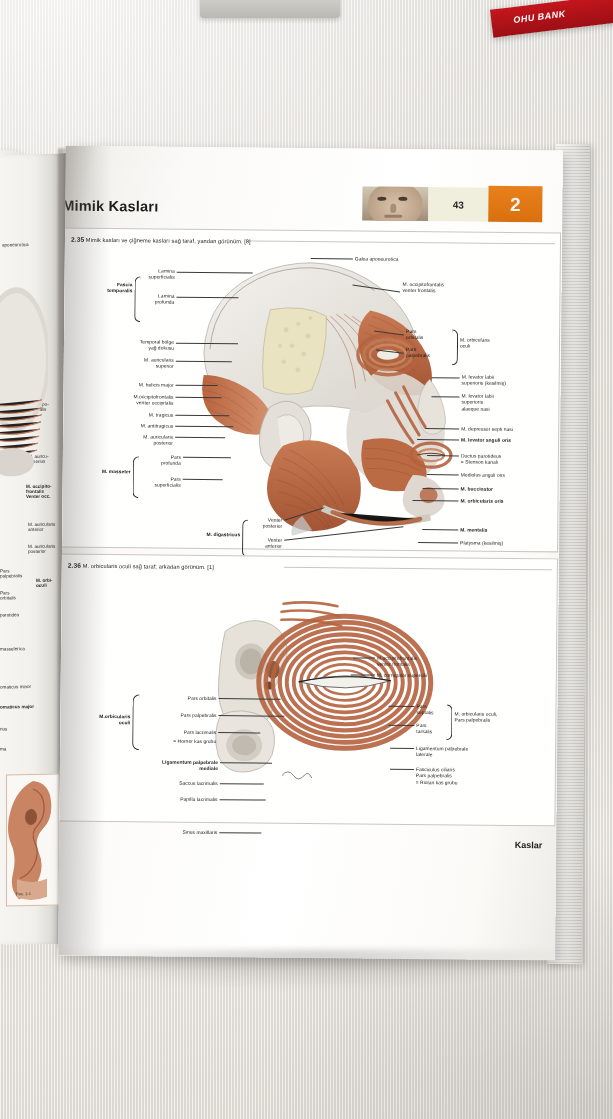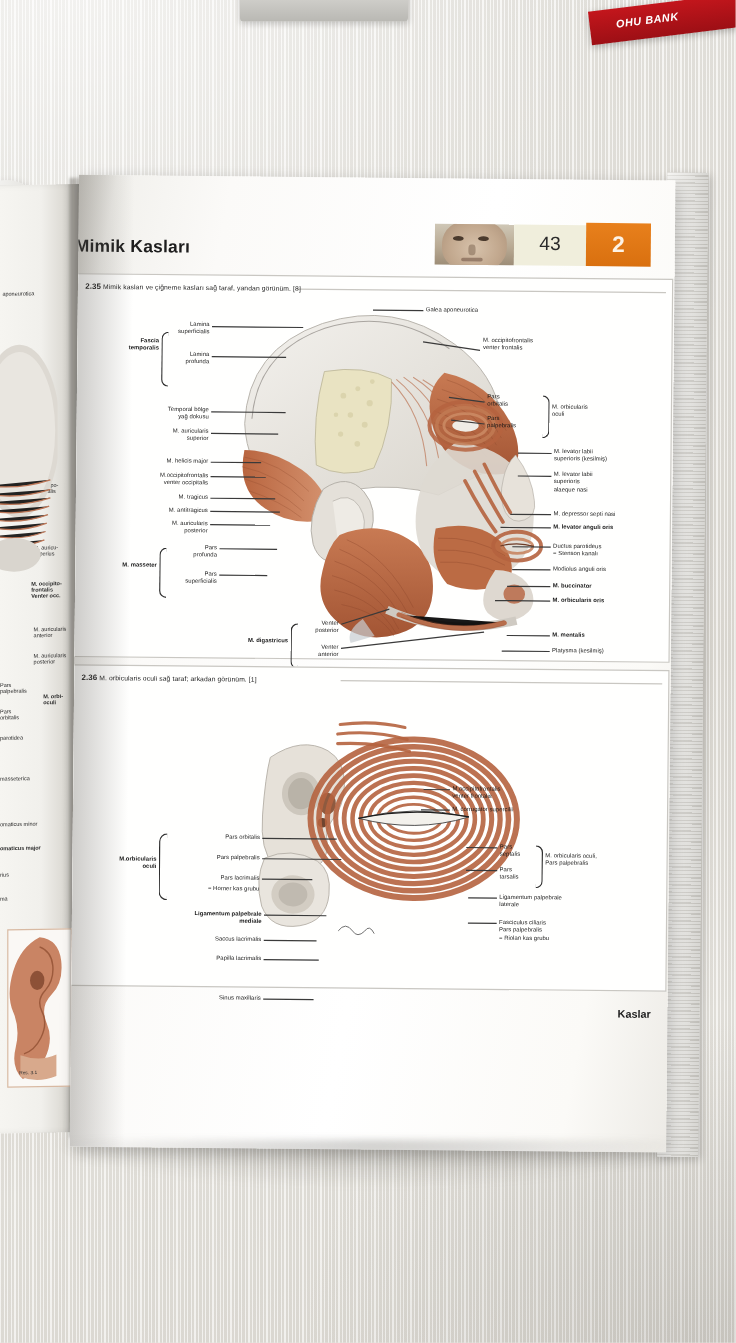--- a/index.html
+++ b/index.html
@@ -102,21 +102,21 @@
   #chapter-thumb .eye{position:absolute;width:9px;height:4px;border-radius:50%;background:#4a3a2d;top:10px;}
   #chapter-thumb .eye.l{left:15px}
   #chapter-thumb .eye.r{left:36px}
   #chapter-thumb .nose{position:absolute;left:28px;top:17px;width:6px;height:9px;border-radius:40%;background:rgba(120,96,76,.5)}
   #chapter-thumb .mouth{position:absolute;left:22px;top:28px;width:18px;height:3px;border-radius:3px;background:rgba(110,80,66,.55)}
 
   #page-number-box{
     position:absolute;left:363px;top:38px;width:60px;height:34px;
     background:#f0eedc;display:flex;align-items:center;justify-content:center;
   }
-  #page-number-box span{font-size:16px;font-weight:normal;color:#2b2b2b;}
+  #page-number-box span{font-size:10px;font-weight:bold;color:#2b2b2b;}
   #chapter-tab{
     position:absolute;left:423px;top:36px;width:54px;height:36px;
     background:linear-gradient(180deg,#e8801c,#d9700f);
     display:flex;align-items:center;justify-content:center;
   }
   #chapter-tab span{font-size:19px;font-weight:bold;color:#fdf3e6;line-height:1;}
 
   #page-title{
     position:absolute;left:-3px;top:52px;
     font-size:14.5px;font-weight:bold;color:#1d1d1d;letter-spacing:.2px;

